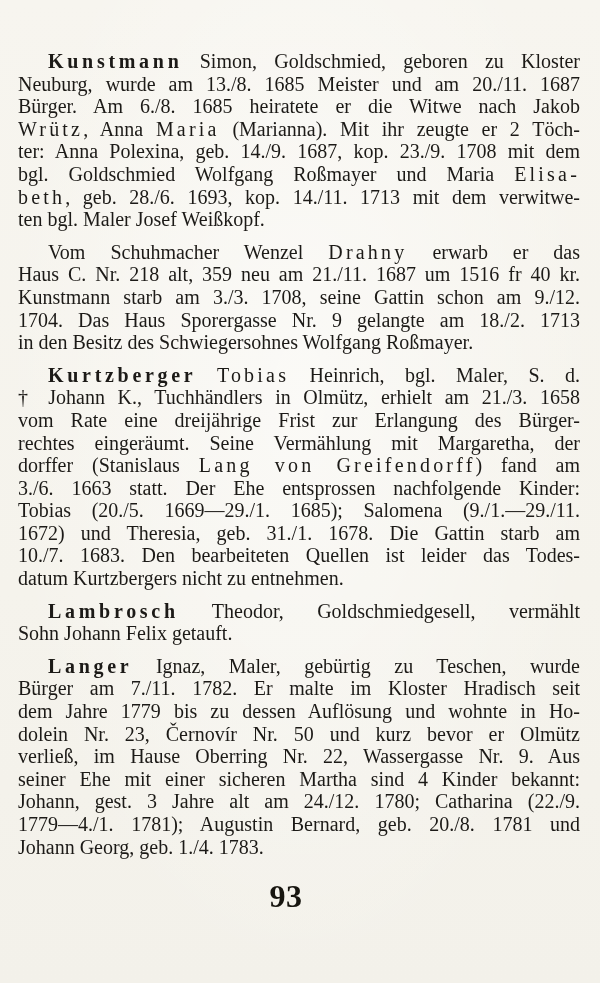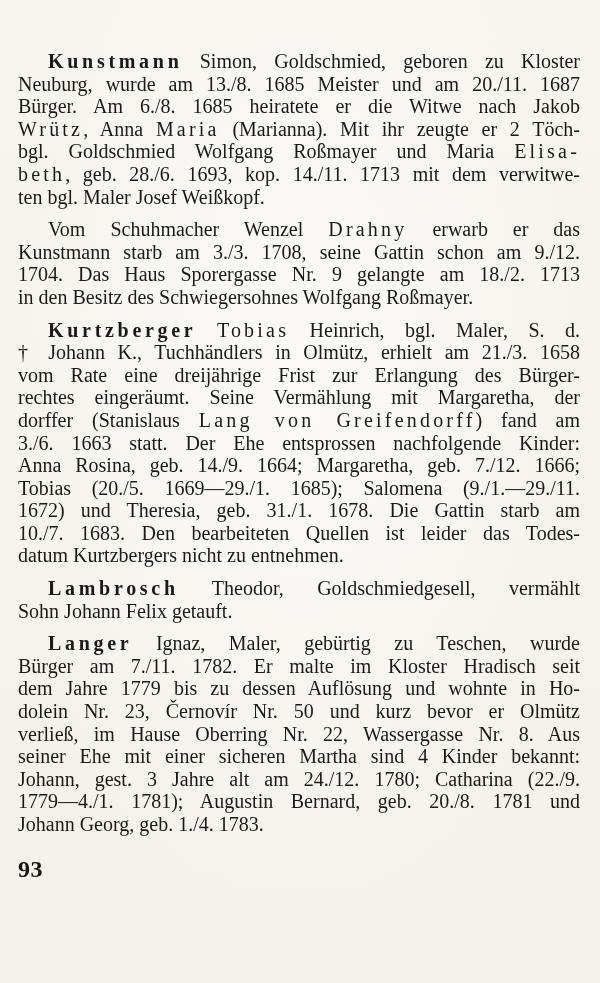--- a/index.html
+++ b/index.html
@@ -46,71 +46,72 @@
   }
   .headword {
     font-weight: 700;
     letter-spacing: 0.185em;
   }
   .spaced {
     letter-spacing: 0.16em;
   }
   .page-number {
     margin-top: 20px;
-    text-align: left;
+    text-align: center;
     padding-right: 26px;
-    font-size: 24px;
+    font-size: 32px;
     font-weight: 700;
     letter-spacing: 0.5px;
     color: #17150f;
   }
 </style>
 </head>
 <body>
 
 <div class="page">
   <div class="text-block" id="text-block">
       <div class="para">
         <div class="line indent"><span class="headword">Kunstmann</span><span> Simon, Goldschmied, geboren zu Kloster</span></div>
         <div class="line">Neuburg, wurde am 13./8. 1685 Meister und am 20./11. 1687</div>
         <div class="line">Bürger. Am 6./8. 1685 heiratete er die Witwe nach Jakob</div>
         <div class="line"><span class="spaced">Wrütz</span><span>, Anna </span><span class="spaced">Maria</span><span> (Marianna). Mit ihr zeugte er 2 Töch-</span></div>
+        <div class="line">ter: Anna Polexina, geb. 14./9. 1687, kop. 23./9. 1708 mit dem</div>
         <div class="line"><span>bgl. Goldschmied Wolfgang Roßmayer und Maria </span><span class="spaced">Elisa-</span></div>
         <div class="line"><span class="spaced">beth</span><span>, geb. 28./6. 1693, kop. 14./11. 1713 mit dem verwitwe-</span></div>
         <div class="line last">ten bgl. Maler Josef Weißkopf.</div>
       </div>
       <div class="para">
         <div class="line indent"><span>Vom Schuhmacher Wenzel </span><span class="spaced">Drahny</span><span> erwarb er das</span></div>
+        <div class="line">Haus C. Nr. 218 alt, 359 neu am 21./11. 1687 um 1516 fr 40 kr.</div>
         <div class="line">Kunstmann starb am 3./3. 1708, seine Gattin schon am 9./12.</div>
         <div class="line">1704. Das Haus Sporergasse Nr. 9 gelangte am 18./2. 1713</div>
         <div class="line last">in den Besitz des Schwiegersohnes Wolfgang Roßmayer.</div>
       </div>
       <div class="para">
         <div class="line indent"><span class="headword">Kurtzberger</span><span> </span><span class="spaced">Tobias</span><span> Heinrich, bgl. Maler, S. d.</span></div>
         <div class="line">† Johann K., Tuchhändlers in Olmütz, erhielt am 21./3. 1658</div>
         <div class="line">vom Rate eine dreijährige Frist zur Erlangung des Bürger-</div>
         <div class="line">rechtes eingeräumt. Seine Vermählung mit Margaretha, der</div>
         <div class="line"><span>dorffer (Stanislaus </span><span class="spaced">Lang von Greifendorff</span><span>) fand am</span></div>
         <div class="line">3./6. 1663 statt. Der Ehe entsprossen nachfolgende Kinder:</div>
-        <div class="line">Anna Rosina, geb. 14./9. 1664; Margaretha, geb. 7./12. 1666;</div>
         <div class="line">Tobias (20./5. 1669—29./1. 1685); Salomena (9./1.—29./11.</div>
         <div class="line">1672) und Theresia, geb. 31./1. 1678. Die Gattin starb am</div>
         <div class="line">10./7. 1683. Den bearbeiteten Quellen ist leider das Todes-</div>
         <div class="line last">datum Kurtzbergers nicht zu entnehmen.</div>
       </div>
       <div class="para">
         <div class="line indent"><span class="headword">Lambrosch</span><span> Theodor, Goldschmiedgesell, vermählt</span></div>
         <div class="line last">Sohn Johann Felix getauft.</div>
       </div>
       <div class="para">
         <div class="line indent"><span class="headword">Langer</span><span> Ignaz, Maler, gebürtig zu Teschen, wurde</span></div>
         <div class="line">Bürger am 7./11. 1782. Er malte im Kloster Hradisch seit</div>
         <div class="line">dem Jahre 1779 bis zu dessen Auflösung und wohnte in Ho-</div>
         <div class="line">dolein Nr. 23, Černovír Nr. 50 und kurz bevor er Olmütz</div>
-        <div class="line">verließ, im Hause Oberring Nr. 22, Wassergasse Nr. 8. Aus</div>
+        <div class="line">verließ, im Hause Oberring Nr. 22, Wassergasse Nr. 9. Aus</div>
         <div class="line">seiner Ehe mit einer sicheren Martha sind 4 Kinder bekannt:</div>
         <div class="line">Johann, gest. 3 Jahre alt am 24./12. 1780; Catharina (22./9.</div>
         <div class="line">1779—4./1. 1781); Augustin Bernard, geb. 20./8. 1781 und</div>
         <div class="line last">Johann Georg, geb. 1./4. 1783.</div>
       </div>
     </div>
   <div class="page-number">93</div>
 </div>
 
 </body></html>

